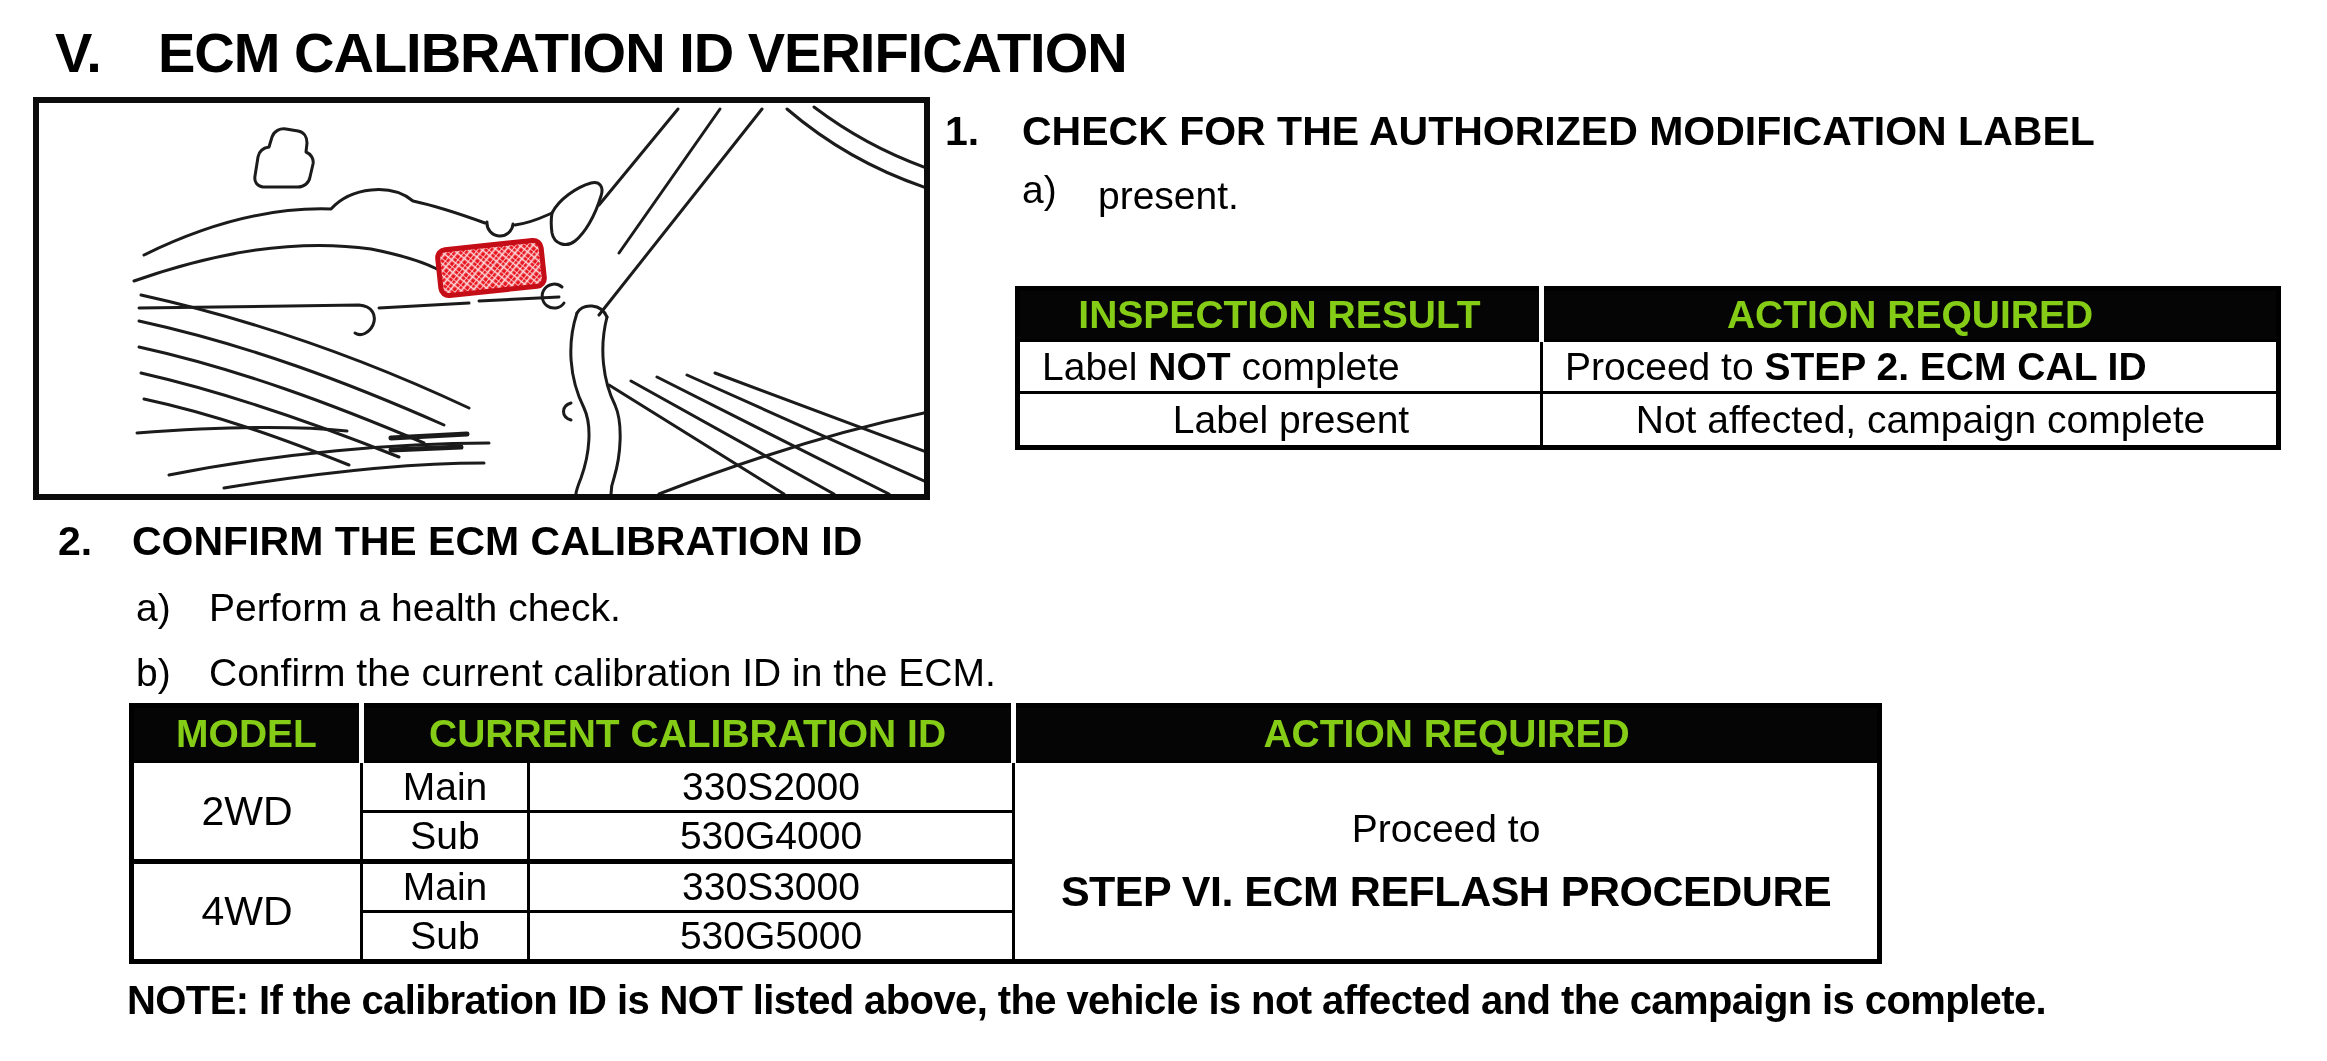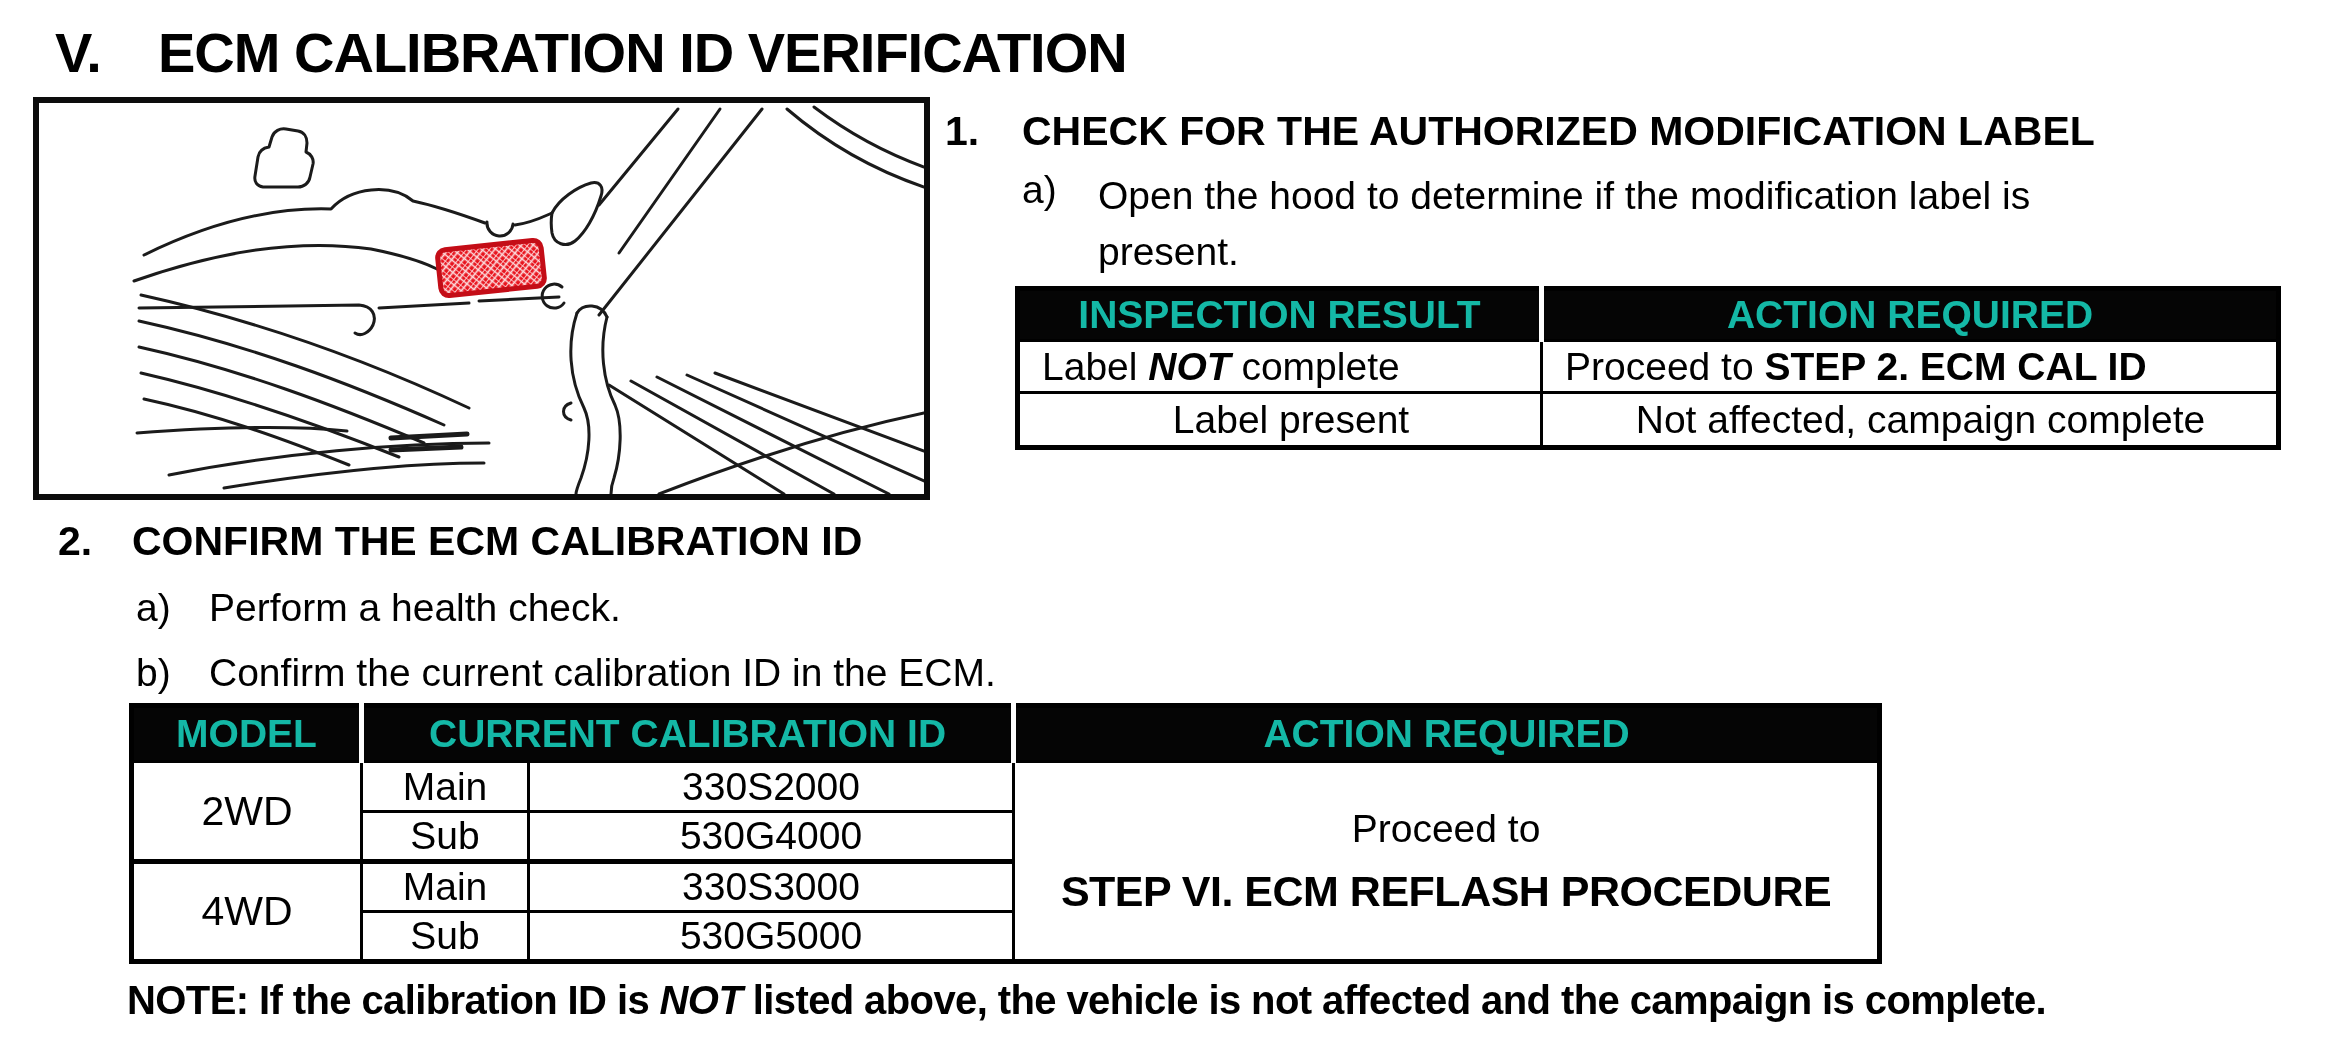--- a/index.html
+++ b/index.html
@@ -3,21 +3,21 @@
 <meta charset="utf-8">
 <style>
   * { margin:0; padding:0; box-sizing:border-box; }
   html,body { background:#fff; }
   body {
     width:2327px; height:1061px; position:relative; overflow:hidden;
     font-family:"Liberation Sans", sans-serif; color:#000;
   }
   .abs { position:absolute; }
   .b { font-weight:bold; }
-  .i { font-style:italic; }
+  .i { }
 
   
   .doc-title { left:55px; top:20px; display:flex; font-weight:bold; font-size:56px; letter-spacing:-1px; white-space:nowrap; }
   .doc-title .t-num { width:103px; }
 
   
   .figure-frame { left:33px; top:97px; width:897px; height:403px; border:6px solid #0c0c0c; background:#fff; }
   .figure-frame svg { display:block; }
 
   
@@ -27,21 +27,21 @@
   .sub-item { display:flex; font-size:39px; }
   .sub-item .marker { width:76px; flex:none; }
   .s1a { left:1022px; top:168px; }
   .s1a .line { line-height:56px; white-space:nowrap; }
   .s2a { left:136px; top:586px; } .s2a .marker { width:73px; }
   .s2b { left:136px; top:651px; } .s2b .marker { width:73px; }
   .sub-item .line-single { white-space:nowrap; }
 
   
   table { border-collapse:collapse; position:absolute; table-layout:fixed; background:#fff; }
-  th { background:#050505; color:#14b8a6; font-weight:bold; font-size:39px; text-align:center; padding:0; }
+  th { background:#050505; color:#84cc16; font-weight:bold; font-size:39px; text-align:center; padding:0; }
   th + th { border-left:5px solid #fff; }
   td { border:3px solid #000; font-size:39px; padding:0; vertical-align:middle; background:#fff; }
 
   .tbl1 { left:1015px; top:286px; width:1261px; border:5px solid #000; }
   .tbl1 th { height:52px; }
   .tbl1 td { padding-left:22px; text-align:left; white-space:nowrap; }
   .tbl1 tr.r1 td { height:52px; }
   .tbl1 tr.r2 td { height:55px;text-align:center; }
 
   .tbl2 { left:129px; top:703px; width:1748px; border:5px solid #000;padding-left:16px; }
@@ -129,21 +129,20 @@
   </svg>
 </div>
 
 <div class="abs step-head s1-head">
   <span class="num">1.</span>
   <span>CHECK FOR THE AUTHORIZED MODIFICATION LABEL</span>
 </div>
 <div class="abs sub-item s1a">
   <span class="marker">a)</span>
   <span>
-    <span class="line" style="display:block">Open the hood to determine if the modification label is</span>
     <span class="line" style="display:block">present.</span>
   </span>
 </div>
 
 <table class="tbl1">
   <colgroup>
       <col style="width:524px">
       <col style="width:737px">
     </colgroup>
   <thead>

